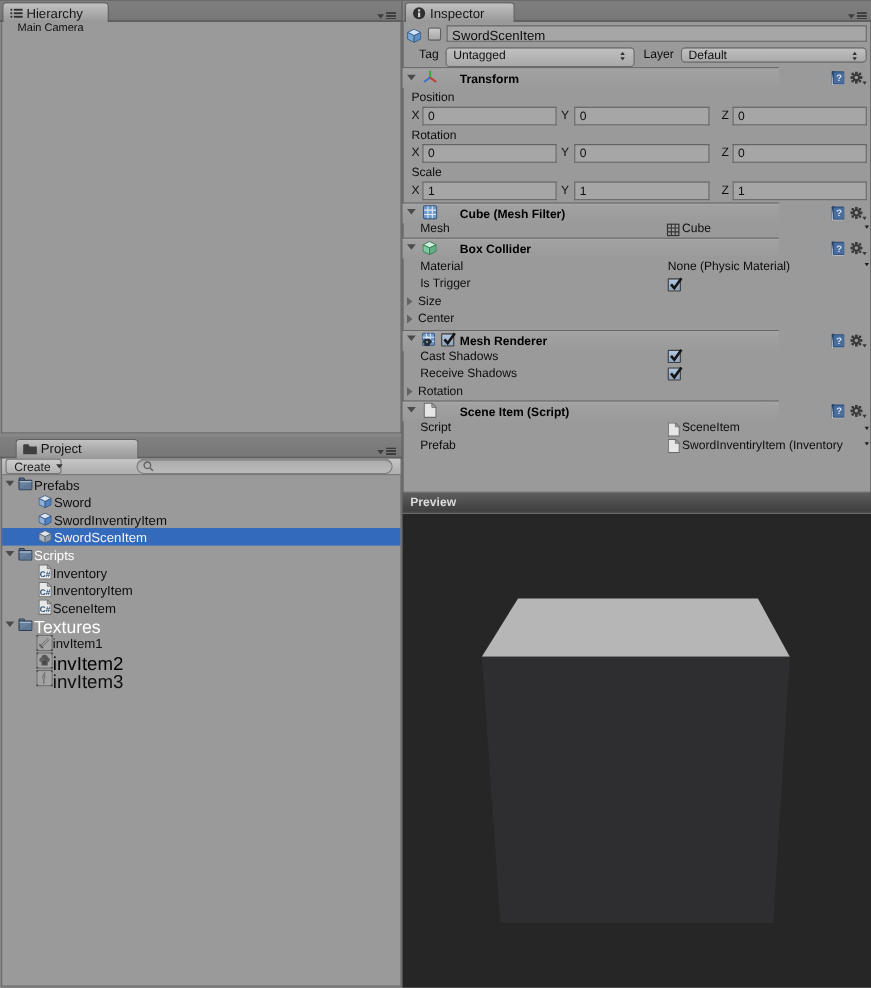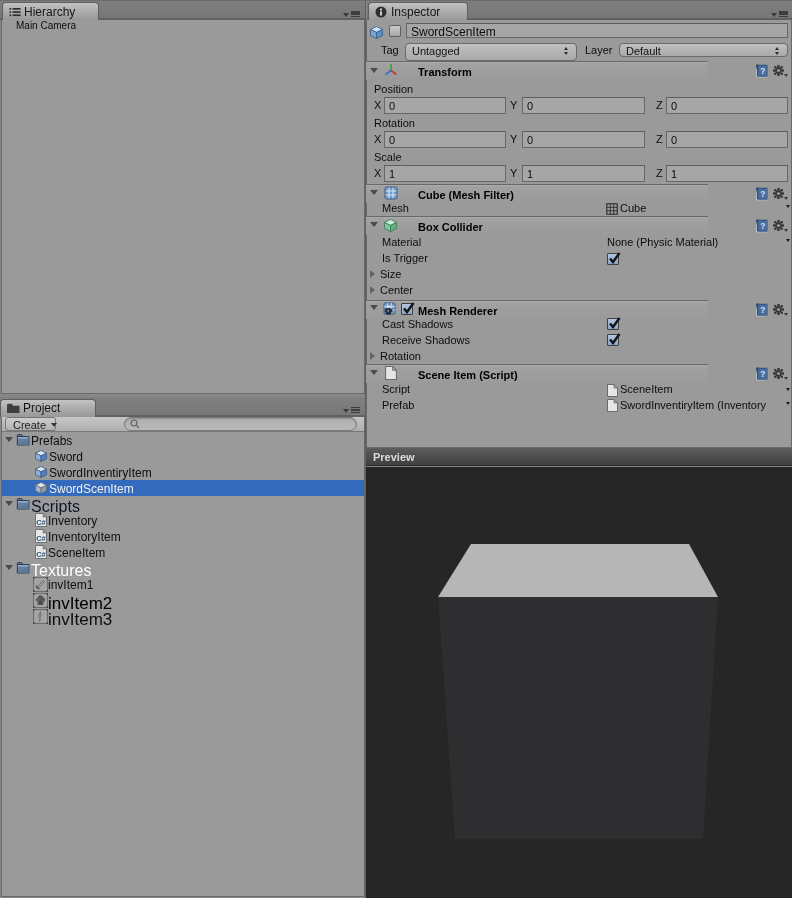--- a/index.html
+++ b/index.html
@@ -42,21 +42,21 @@
       </g>
     </svg>
 Hierarchy</div>
 <div class="panemenu" style="left:343px;top:11px">
     <span class="tri"></span>
     <span class="bars"></span>
   </div>
 <div class="lbl" style="left:16px;top:20px;font-size:10px">Main Camera</div>
 
 <div class="abs strip" style="left:0;top:397px;width:366px;height:20px"></div>
-<div class="tab" style="left:0;top:398.5px;width:96px">
+<div class="tab" style="left:14px;top:398.5px;width:112px">
 <svg width="13" height="11" viewBox="0 0 13 11" style="margin-right:3px">
       <path d="M0 1.5 L0 10 L12.5 10 L12.5 2.8 L6 2.8 L4.8 0.8 L1 0.8 Z" fill="#3f3f3f"></path>
     </svg>
 Project</div>
 <div class="panemenu" style="left:343px;top:407px">
     <span class="tri"></span>
     <span class="bars"></span>
   </div>
 
 <div class="abs" style="left:2px;top:417px;width:362px;height:15px;background:linear-gradient(#c6c6c6,#aeaeae);border-bottom:1px solid #787878"></div>
@@ -97,21 +97,21 @@
 </svg>
 <div class="lbl" style="left:49px;top:482px;font-size:12px;color:#f2f2f2">SwordScenItem</div>
 <span class="tri-d" style="left:5px;top:501px;border-top-color:#4b4b4b"></span>
 <svg class="abs" style="left:16px;top:497px" width="14" height="14" viewBox="0 0 14 14">
     <path d="M0.8 3.4 Q0.8 1.2 2 1.2 L5.2 1.2 Q6 1.2 6.4 2 L6.9 3.1 L12.6 3.1 Q13.4 3.1 13.4 4.1 L13.4 11.4 Q13.4 12.6 12.2 12.6 L2 12.6 Q0.8 12.6 0.8 11.4 Z" fill="#2c3c54"></path>
     <path d="M1.8 4.2 L12.5 4.2 L12.5 11.7 L1.8 11.7 Z" fill="#68819f"></path>
     <rect x="1.8" y="4.2" width="10.7" height="1.2" fill="#a9bacc"></rect>
     <path d="M1.8 11.7 L12.5 5.2 L12.5 11.7 Z" fill="#5f7896"></path>
     <path d="M2 2 L5.3 2 L6 3.1 L2 3.1 Z" fill="#5c7390"></path>
   </svg>
-<div class="lbl" style="left:31px;top:498px;font-size:16px;color:#0f172a">Scripts</div>
+<div class="lbl" style="left:31px;top:498px;font-size:12px;color:#ffffff">Scripts</div>
 <svg class="abs" style="left:35px;top:513px" width="12" height="14" viewBox="0 0 12 14">
 <path d="M0.5 0.5 L8 0.5 L11.5 4 L11.5 13.5 L0.5 13.5 Z" fill="#e8e8e8" stroke="#707070" stroke-width="1"></path>
 <path d="M8 0.5 L8 4 L11.5 4 Z" fill="#b0b0b0" stroke="#707070" stroke-width="0.8"></path>
 <text x="1.2" y="11.5" font-family="Liberation Sans" font-size="7.5" font-weight="bold" fill="#274f75">C#</text>
 </svg>
 <div class="lbl" style="left:48px;top:514px;font-size:12px;color:#0e0e0e">Inventory</div>
 <svg class="abs" style="left:35px;top:529px" width="12" height="14" viewBox="0 0 12 14">
 <path d="M0.5 0.5 L8 0.5 L11.5 4 L11.5 13.5 L0.5 13.5 Z" fill="#e8e8e8" stroke="#707070" stroke-width="1"></path>
 <path d="M8 0.5 L8 4 L11.5 4 Z" fill="#b0b0b0" stroke="#707070" stroke-width="0.8"></path>
 <text x="1.2" y="11.5" font-family="Liberation Sans" font-size="7.5" font-weight="bold" fill="#274f75">C#</text>

